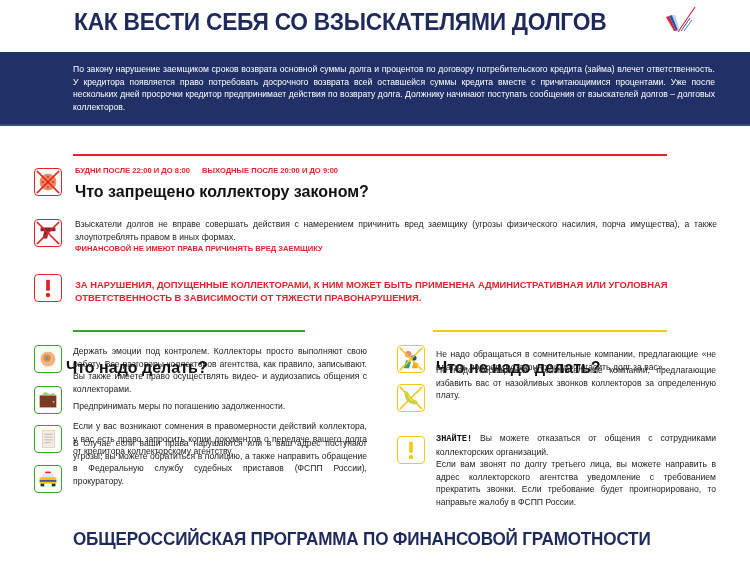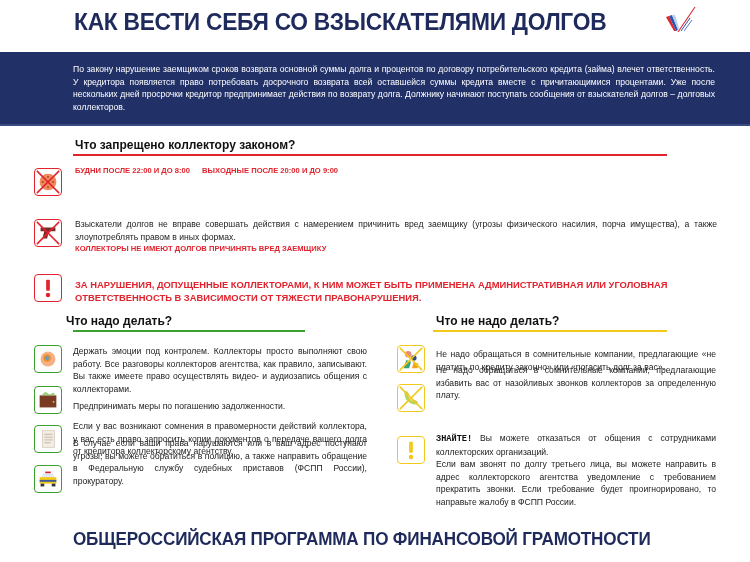--- a/index.html
+++ b/index.html
@@ -6,21 +6,21 @@
   html, body { width: 750px; height: 562px; background: #ffffff; overflow: hidden; }
   body { font-family: "Liberation Sans", "DejaVu Sans", sans-serif; color: #222; position: relative; }
 
   .title-row { position: absolute; left: 0; top: 0; width: 648px; height: 44px; }
   .main-title { position: absolute; left: 74px; top: 8px; font-size: 24.5px; font-weight: bold; color: #1f2a5c; letter-spacing: -0.3px; white-space: nowrap; transform: scaleX(0.93); transform-origin: left center; }
   .logo { position: absolute; left: 664px; top: 5px; width: 34px; height: 30px; }
 
   .intro-band { position: absolute; left: 0; top: 52px; width: 750px; height: 74px; background: #213168; border-bottom: 2px solid #3a4a82; }
   .intro-text { position: absolute; left: 73px; top: 11px; width: 642px; font-size: 8.6px; line-height: 12.6px; color: #ffffff; text-align: justify; }
 
-  .sec-head { position: absolute; font-size: 12px; font-weight: bold; color: #111; }
+  .sec-head { position: absolute; font-size: 16px; font-weight: bold; color: #111; margin-top: 45px; }
   .sec-line { position: absolute; height: 2px; }
 
   .icon { position: absolute; width: 28px; height: 28px; border-radius: 4px; border: 1.6px solid; background: #fff; }
   .icon svg { width: 100%; height: 100%; display: block; }
 
   .item-text { position: absolute; font-size: 8.6px; line-height: 12.6px; color: #222; text-align: justify; }
   .red-caps { color: #e1232d; font-weight: bold; font-size: 7.6px; }
   .red-caps span { margin-right: 10px; }
 
   .warn-text { position: absolute; left: 75px; top: 278px; width: 650px; font-size: 9.4px; line-height: 13.4px; color: #e1232d; font-weight: bold; }
@@ -73,21 +73,21 @@
 <div class="icon" style="left:34px; top:219px; border-color:#e1232d;">
   <svg viewBox="0 0 28 28">
     <path d="M6 8 L22 8 L22 12 L15 12 L13 20 L8 20 L10 12 L6 12 Z" fill="#7a2a2a"></path>
     <line x1="2" y1="2" x2="26" y2="26" stroke="#e1232d" stroke-width="1.6"></line>
     <line x1="26" y1="2" x2="2" y2="26" stroke="#e1232d" stroke-width="1.6"></line>
   </svg>
 </div>
 <div class="item-text" style="left:75px; top:218px; width:642px;">
   <div>Взыскатели долгов не вправе совершать действия с намерением причинить вред заемщику (угрозы физического насилия, порча имущества), а также злоупотреблять правом в иных формах.</div>
   <div class="red-caps">
-    <span>КОЛЛЕКТОРЫ НЕ ИМЕЮТ ДОЛГОВ ПРИЧИНЯТЬ ВРЕД ЗАЕМЩИКУ</span>
+    <span>ФИНАНСОВОЙ НЕ ИМЕЮТ ПРАВА ПРИЧИНЯТЬ ВРЕД ЗАЕМЩИКУ</span>
   </div>
 </div>
 
 <div class="icon" style="left:34px; top:274px; border-color:#e1232d;">
   <svg viewBox="0 0 28 28">
     <rect x="12" y="5" width="4" height="12" rx="1" fill="#e1232d"></rect>
     <circle cx="14" cy="21.5" r="2.4" fill="#e1232d"></circle>
   </svg>
 </div>
 <div class="warn-text">ЗА НАРУШЕНИЯ, ДОПУЩЕННЫЕ КОЛЛЕКТОРАМИ, К НИМ МОЖЕТ БЫТЬ ПРИМЕНЕНА АДМИНИСТРАТИВНАЯ ИЛИ УГОЛОВНАЯ ОТВЕТСТВЕННОСТЬ В ЗАВИСИМОСТИ ОТ ТЯЖЕСТИ ПРАВОНАРУШЕНИЯ.</div>

